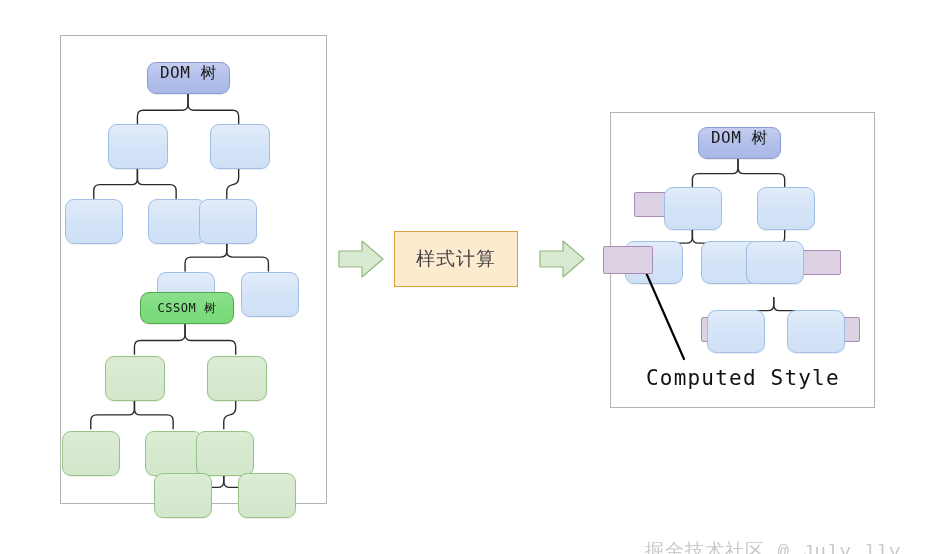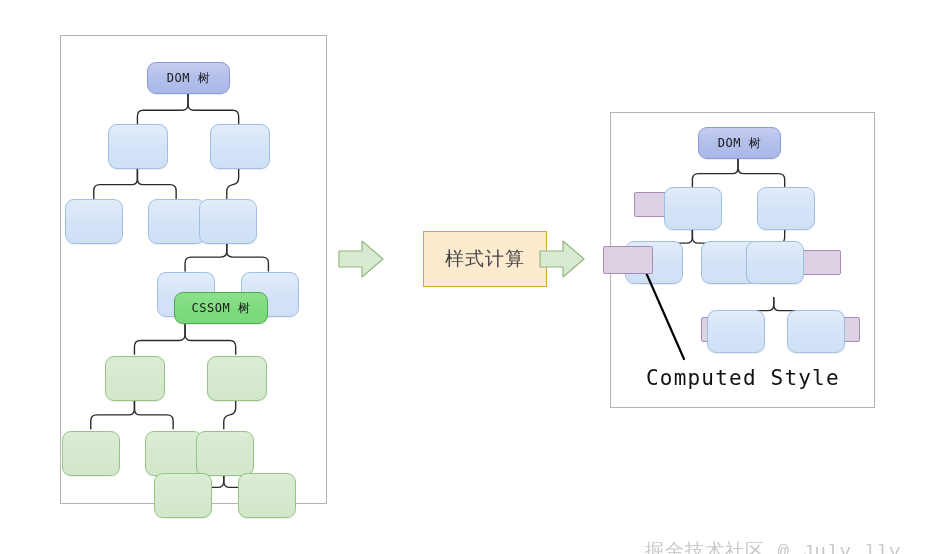--- a/index.html
+++ b/index.html
@@ -56,24 +56,23 @@
     box-sizing: border-box;
     border-radius: 9px;
   }
 
   
   .node.head-dom {
     background: linear-gradient(to bottom, #c5cdf0 0%, #b3bfeb 50%, #a9b8e8 100%);
     border: 1px solid #8b9ad4;
     color: #1a1a1a;
     display: flex;
-    align-items: center;
     justify-content: center;
     font-family: "DejaVu Sans Mono", "Liberation Mono", monospace;
-    font-size: 12px;
+    font-size: 16px;
     letter-spacing: 0.5px;
     box-shadow: 0 1px 1px rgba(0,0,0,0.08);
   }
   
   .node.dom {
     background: linear-gradient(to bottom, #e2ecfa 0%, #d3e3f7 55%, #cfe0f6 100%);
     border: 1px solid #9fc0e4;
     box-shadow: 0 1px 1px rgba(0,0,0,0.07);
   }
   
@@ -81,21 +80,20 @@
     background: linear-gradient(to bottom, #8de08d 0%, #7ddc7d 55%, #79d979 100%);
     border: 1px solid #4ea84e;
     color: #1a1a1a;
     display: flex;
     align-items: center;
     justify-content: center;
     font-family: "DejaVu Sans Mono", "Liberation Mono", monospace;
     font-size: 12px;
     letter-spacing: 0.5px;
     box-shadow: 0 1px 1px rgba(0,0,0,0.08);
-    margin-left: 34px;
   }
   
   .node.cssom {
     background: linear-gradient(to bottom, #dcecd5 0%, #d6e8ce 55%, #d3e7cb 100%);
     border: 1px solid #94c585;
     box-shadow: 0 1px 1px rgba(0,0,0,0.07);
   }
   
   .chip {
     position: absolute;
@@ -107,21 +105,21 @@
 
   
   .arrow {
     position: absolute;
     width: 0; height: 0;
   }
   .arrow svg { display: block; overflow: visible; }
 
   #calc-box {
     position: absolute;
-    left: 423px;
+    left: 394px;
     top: 231px;
     width: 124px;
     height: 56px;
     box-sizing: border-box;
     background: #fdebd0;
     border: 1px solid #d8a33c;
     display: flex;
     align-items: center;
     justify-content: center;
     color: #444444;

